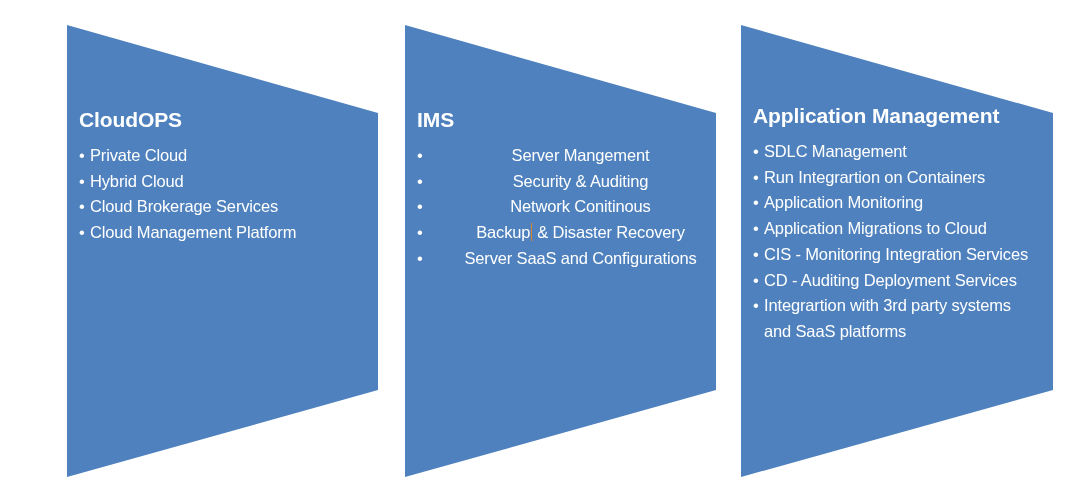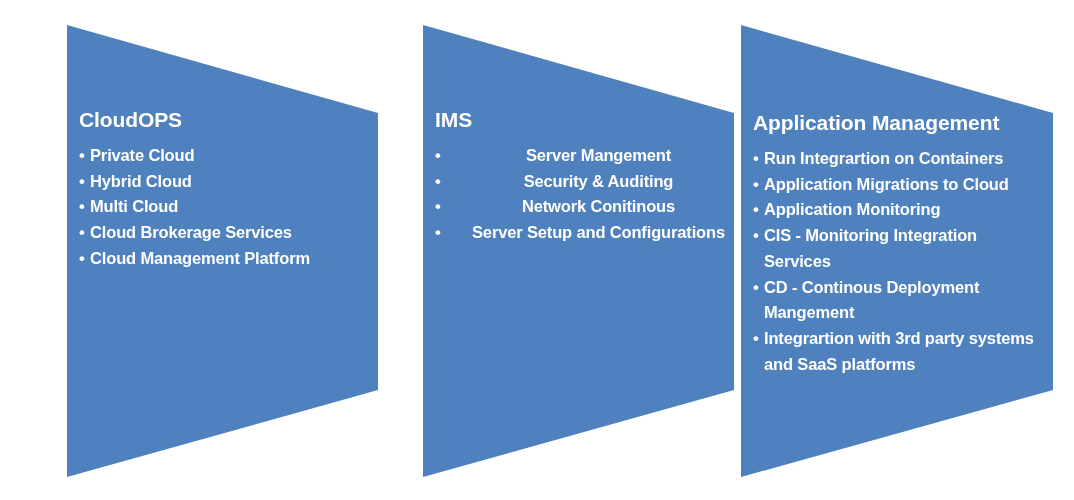--- a/index.html
+++ b/index.html
@@ -65,21 +65,20 @@
     padding: 0;
   }
 
   .bullet-item {
     position: relative;
     font-size: 16.5px;
     line-height: 25.7px;
     padding-left: 11px;
     white-space: pre-line;
     letter-spacing: -0.15px;
-    font-weight: bold;
   }
 
   .bullet-item::before {
     content: "\2022";
     position: absolute;
     left: 0;
     top: 0;
     font-size: 16.5px;
     line-height: 25.7px;
   }
@@ -87,27 +86,27 @@
   .bullet-item.wrapped {
     white-space: normal;
   }
 
   
   #panel-cloudops           { left: 55px;  width: 340px; }
   #panel-cloudops .panel-content { padding-left: 24px; padding-top: 107px; }
   #panel-cloudops .bullet-list   { margin-top: 10px; }
 
   
-  #panel-ims                { left: 411px; width: 340px; }
+  #panel-ims                { left: 393px; width: 340px; }
   #panel-ims .panel-content { padding-left: 24px; padding-top: 107px; }
   #panel-ims .bullet-list   { margin-top: 10px; text-align: center; }
 
   
   #panel-appmgmt                { left: 729px; width: 345px; }
-  #panel-appmgmt .panel-content { padding-left: 24px; padding-top: 82px; margin-top: 28px; }
+  #panel-appmgmt .panel-content { padding-left: 24px; padding-top: 103px; }
   #panel-appmgmt .bullet-list   { margin-top: 10px; }
   #panel-appmgmt .bullet-item   { max-width: 275px; }
 
   .text-caret {
     display: inline-block;
     width: 1.5px;
     height: 18px;
     background: #D9822B;
     vertical-align: -3px;
     margin: 0 0.5px;
@@ -120,52 +119,53 @@
 
   <div class="panel" id="panel-cloudops">
     <svg class="panel-shape" viewBox="0 0 340 500" preserveAspectRatio="none">
       <polygon points="12,25 323,113 323,390 12,477" fill="#4E81BD"></polygon>
     </svg>
     <div class="panel-content">
       <div class="panel-title">CloudOPS</div>
       <ul class="bullet-list">
         <li class="bullet-item">Private Cloud</li>
         <li class="bullet-item">Hybrid Cloud</li>
-        <li class="bullet-item">Multi Cloud</li>
         <li class="bullet-item">Cloud Brokerage Services</li>
         <li class="bullet-item">Cloud Management Platform</li>
       </ul>
     </div>
   </div>
 
   <div class="panel" id="panel-ims">
     <svg class="panel-shape" viewBox="0 0 340 500" preserveAspectRatio="none">
       <polygon points="12,25 323,113 323,390 12,477" fill="#4E81BD"></polygon>
     </svg>
     <div class="panel-content">
       <div class="panel-title">IMS</div>
       <ul class="bullet-list">
         <li class="bullet-item">Server Mangement</li>
         <li class="bullet-item">Security &amp; Auditing</li>
         <li class="bullet-item">Network Conitinous</li>
-        <li class="bullet-item">Server Setup and Configurations</li>
+        <li class="bullet-item" id="ims-caret-item"><span>Backup</span><span class="text-caret"></span><span> &amp; Disaster Recovery</span></li>
+        <li class="bullet-item">Server SaaS and Configurations</li>
       </ul>
     </div>
   </div>
 
   <div class="panel" id="panel-appmgmt">
     <svg class="panel-shape" viewBox="0 0 345 500" preserveAspectRatio="none">
       <polygon points="12,25 324,113 324,390 12,477" fill="#4E81BD"></polygon>
     </svg>
     <div class="panel-content">
       <div class="panel-title">Application Management</div>
       <ul class="bullet-list">
+        <li class="bullet-item">SDLC Management</li>
         <li class="bullet-item">Run Integrartion on Containers</li>
+        <li class="bullet-item">Application Monitoring</li>
         <li class="bullet-item">Application Migrations to Cloud</li>
-        <li class="bullet-item">Application Monitoring</li>
         <li class="bullet-item wrapped">CIS - Monitoring Integration Services</li>
-        <li class="bullet-item wrapped">CD - Continous Deployment Mangement</li>
+        <li class="bullet-item wrapped">CD - Auditing Deployment Services</li>
         <li class="bullet-item wrapped">Integrartion with 3rd party systems and SaaS platforms</li>
       </ul>
     </div>
   </div>
 
 </div>
 
 </body></html>

